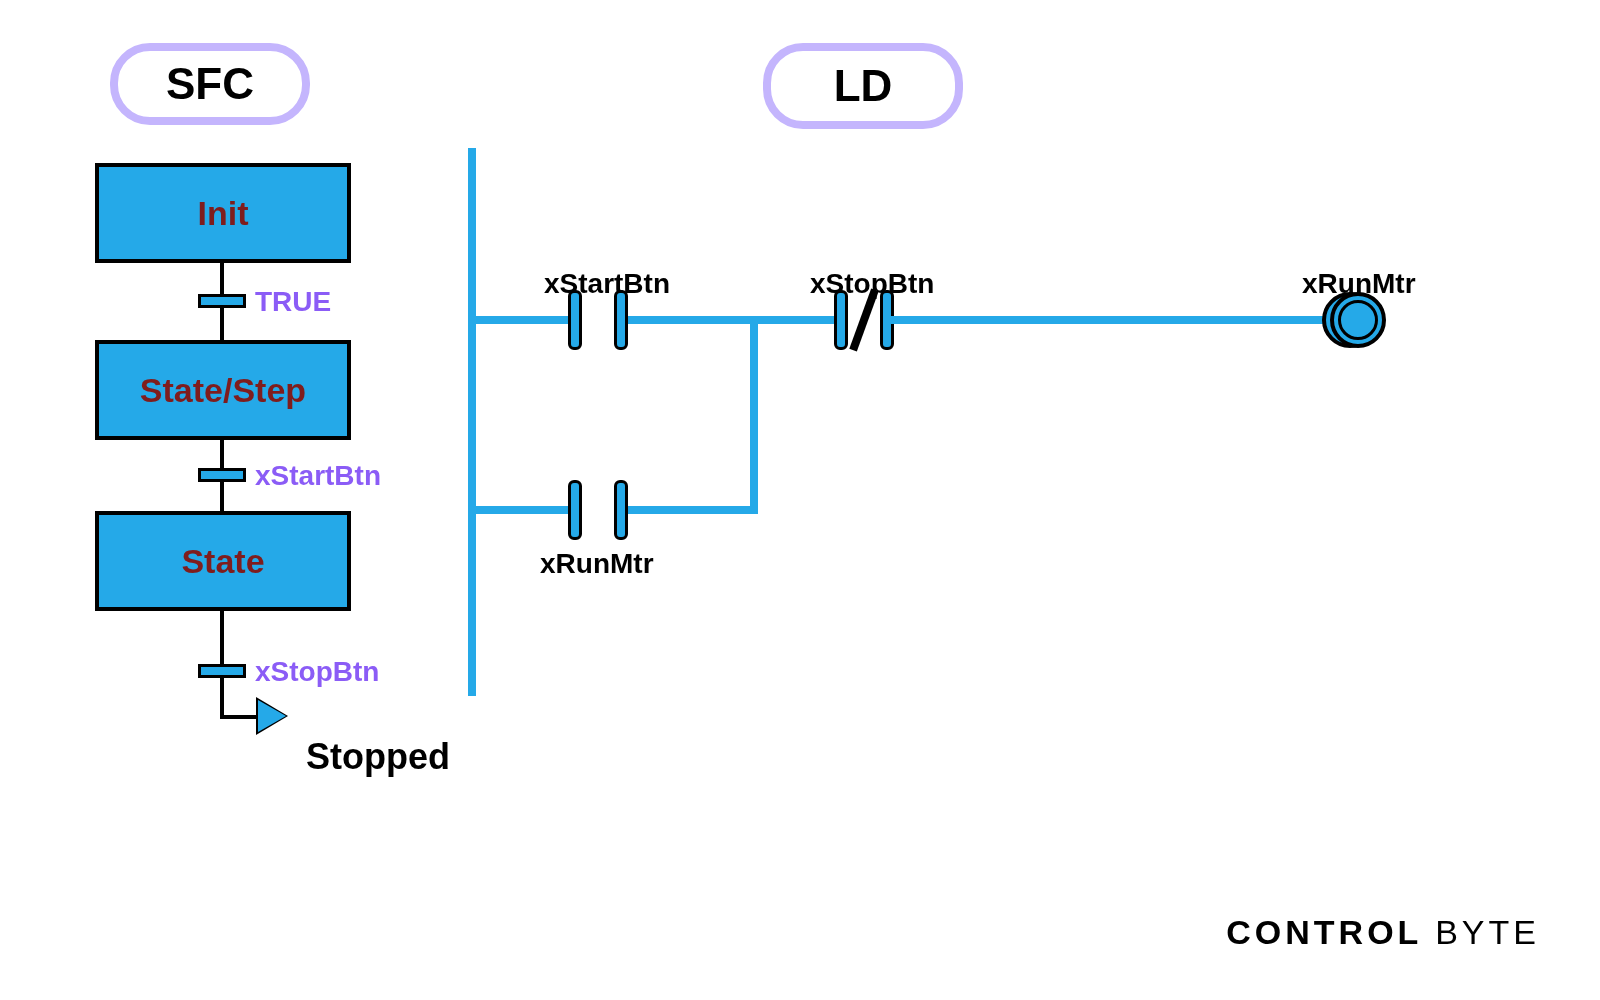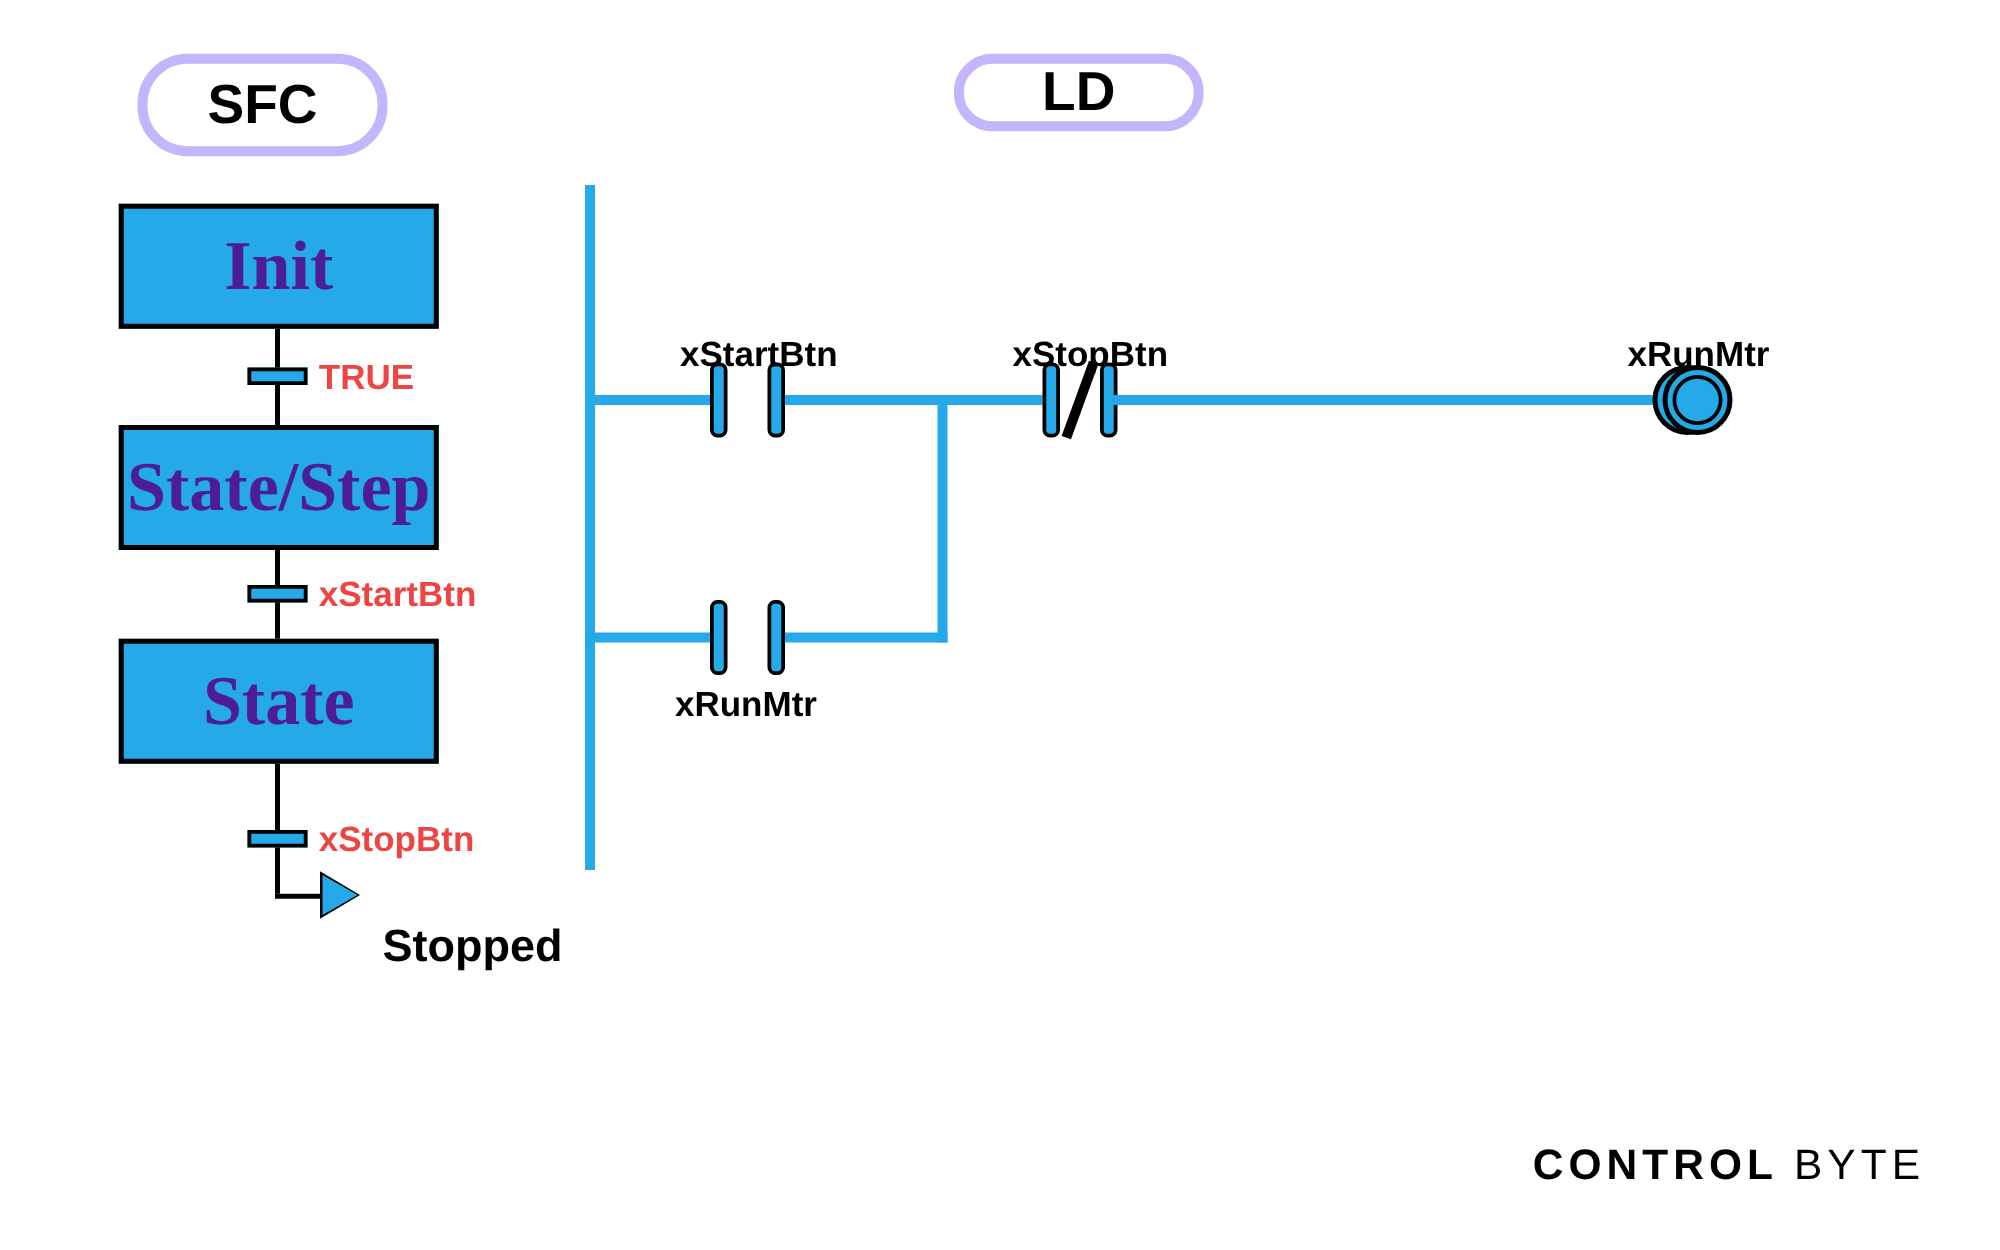--- a/index.html
+++ b/index.html
@@ -3,43 +3,43 @@
 <meta charset="utf-8">
 <style>
   html,body{margin:0;padding:0;width:1600px;height:1000px;background:#fff;font-family:"Segoe UI",Arial,sans-serif;}
   *{box-sizing:border-box;}
   .canvas{position:relative;width:1600px;height:1000px;}
 
   
   .pill{position:absolute;border:8px solid #c4b5fd;border-radius:40px;background:#fff;
         font-size:44px;font-weight:700;display:flex;align-items:center;justify-content:center;}
   .sfc-pill{left:110px;top:43px;width:200px;height:82px;}
-  .ld-pill{left:763px;top:43px;width:200px;height:62px;}
+  .ld-pill{left:763px;top:43px;width:200px;height:86px;}
 
   
-  .step{position:absolute;border:4px solid #000;background:#25a9e8;color:#4c1d95;
-        font-size:56px;font-weight:600;display:flex;align-items:center;justify-content:center;font-family:Liberation Serif, serif;}
+  .step{position:absolute;border:4px solid #000;background:#25a9e8;color:#7f1d1d;
+        font-size:34px;font-weight:600;display:flex;align-items:center;justify-content:center;}
   .step-init{left:95px;top:163px;width:256px;height:100px;}
   .step-mid{left:95px;top:340px;width:256px;height:100px;text-align:center;}
   .step-stop{left:95px;top:511px;width:256px;height:100px;}
 
   
   .vline{position:absolute;width:4px;background:#000;}
   .v1{left:220px;top:263px;height:77px;}
   .v2{left:220px;top:440px;height:71px;}
   .v3{left:220px;top:611px;height:104px;}
 
   
   .tbar{position:absolute;height:14px;width:48px;border:3px solid #000;background:#25a9e8;}
   .tbar1{left:198px;top:294px;}
   .tbar2{left:198px;top:468px;}
   .tbar3{left:198px;top:664px;}
 
   
-  .tlbl{position:absolute;font-size:28px;font-weight:700;color:#ef4444;}
+  .tlbl{position:absolute;font-size:28px;font-weight:700;color:#8b5cf6;}
   .tlbl1{left:255px;top:286px;}
   .tlbl2{left:255px;top:460px;}
   .tlbl3{left:255px;top:656px;}
   .endlbl{left:306px;top:736px;font-size:36px;font-weight:700;position:absolute;}
 
   
   .elbow-h{position:absolute;height:4px;background:#000;left:220px;top:715px;width:40px;}
   .tri{position:absolute;left:258px;top:700px;width:0;height:0;
        border-top:16px solid transparent;border-bottom:16px solid transparent;border-left:28px solid #25a9e8;}
   .tri-border{position:absolute;left:256px;top:697px;width:0;height:0;

